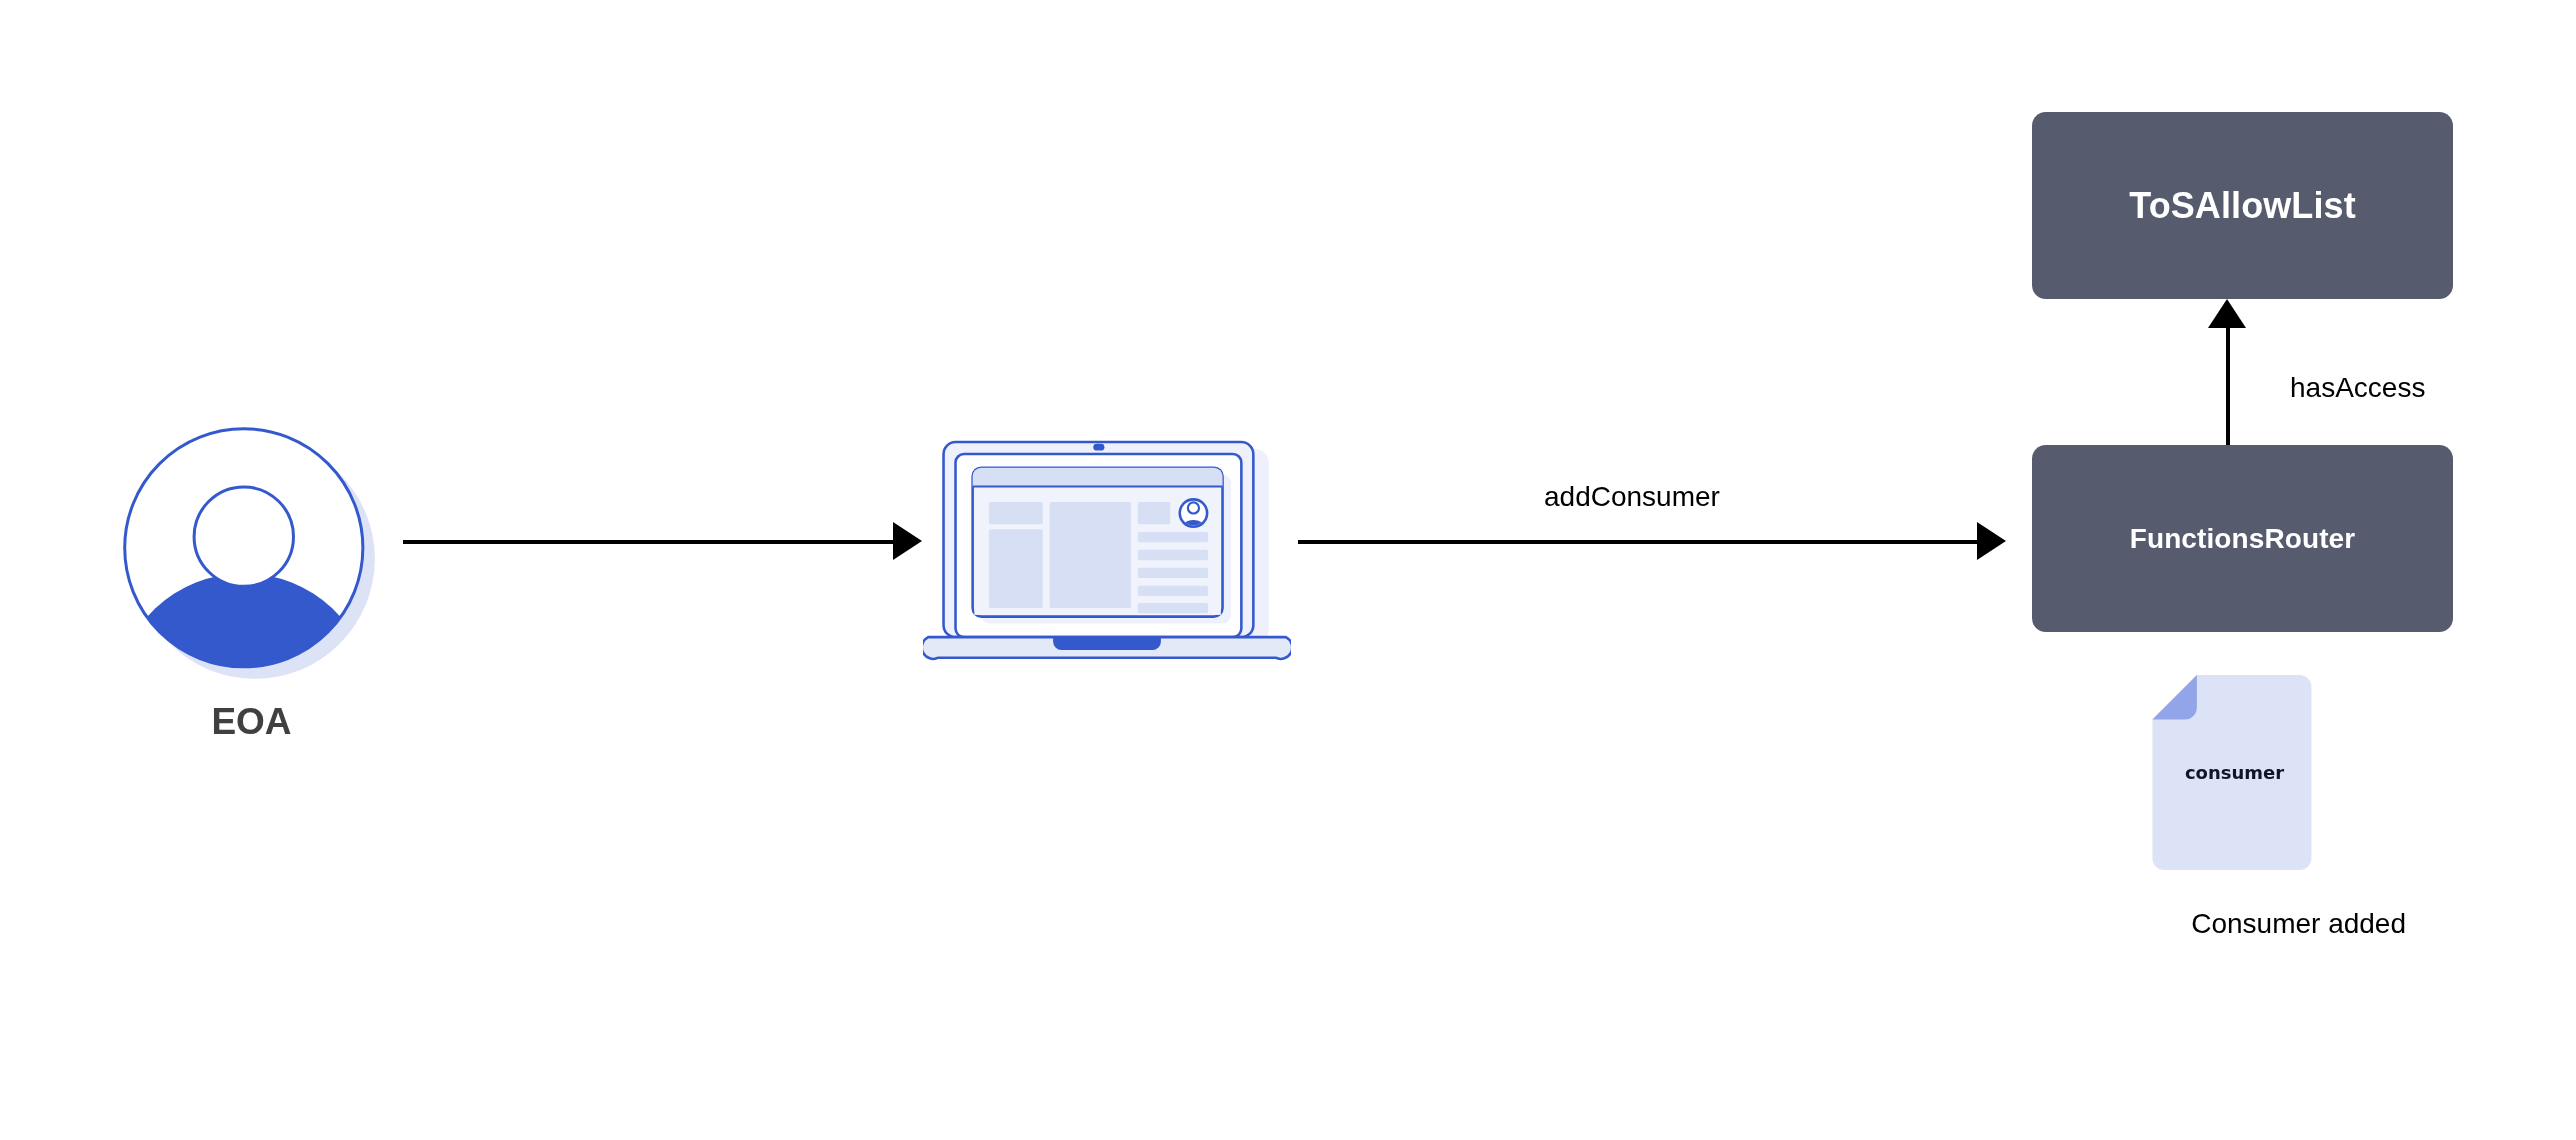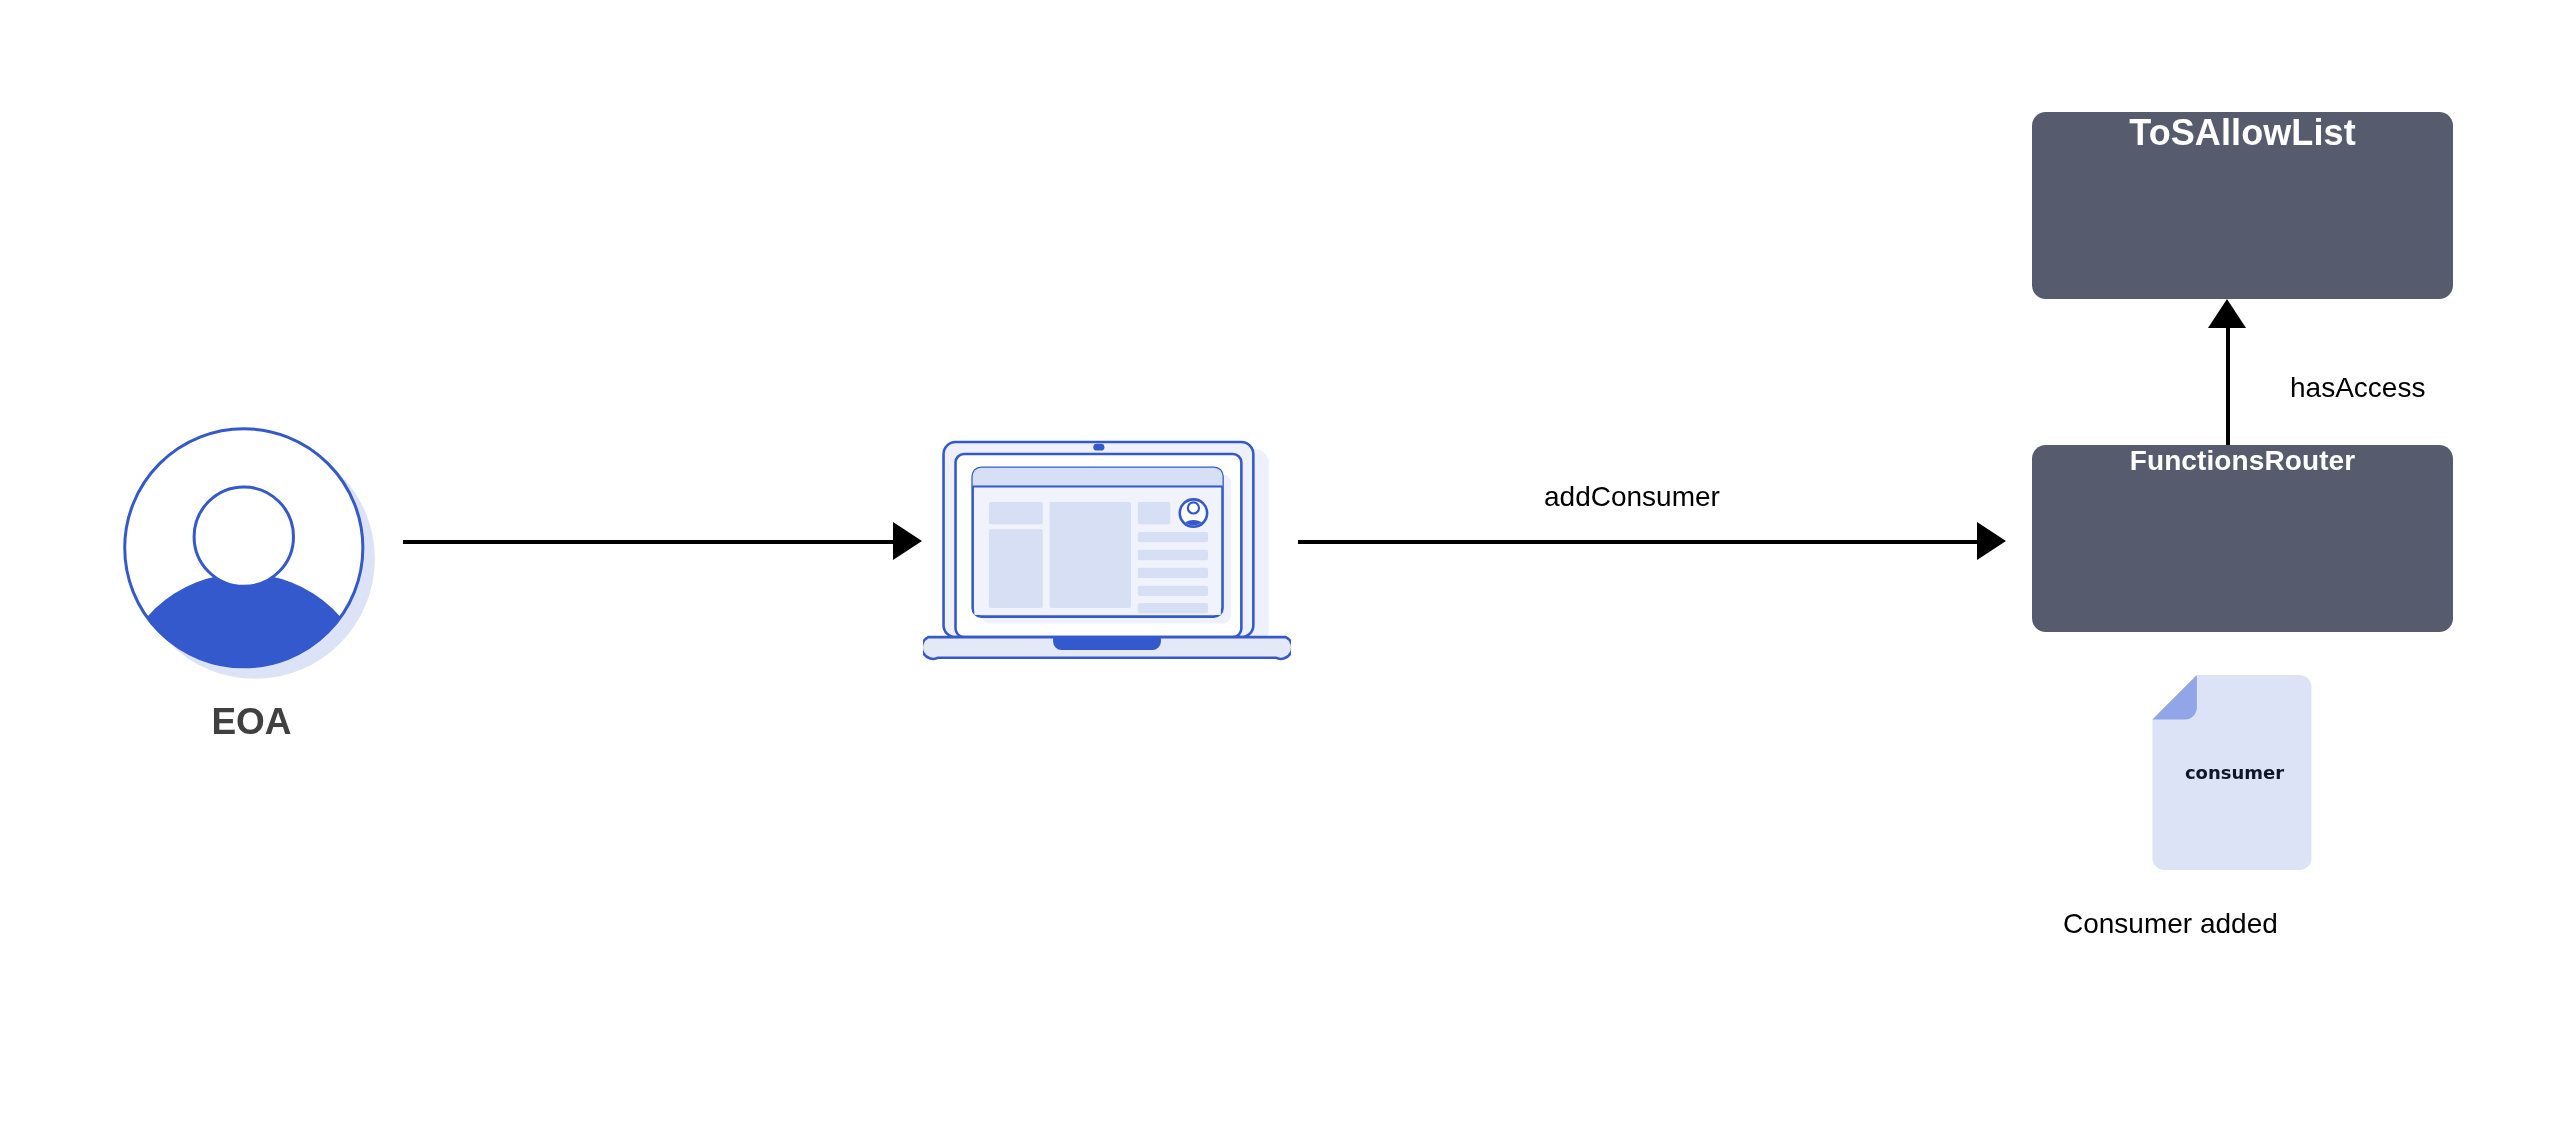--- a/index.html
+++ b/index.html
@@ -19,21 +19,21 @@
     background: #ffffff;
     overflow: hidden;
   }
   .abs { position: absolute; }
 
   
   .node-box {
     box-sizing: border-box;
     border-radius: 13.7px;
     display: flex;
-    align-items: flex-start;
+    align-items: center;
     justify-content: center;
     color: #ffffff;
     font-weight: 700;
     letter-spacing: 0.1px;
   }
   #box-tos-allowlist {
     left: 2032px; top: 112px;
     width: 421px; height: 187px;
     background: #565c6e;
     font-size: 36px;
@@ -80,21 +80,21 @@
     color: #404040;
     font-size: 37px;
     font-weight: 700;
     text-align: center;
     white-space: nowrap;
   }
   .plain-caption {
     color: #000000;
     font-size: 28px;
     font-weight: 400;
-    text-align: left;
+    text-align: right;
     white-space: nowrap;
   }
 
   
   #icon-eoa { left: 123px; top: 427px; width: 257px; height: 257px; }
 
   
   #icon-laptop { left: 923px; top: 435px; width: 368px; height: 240px; }
 
   

